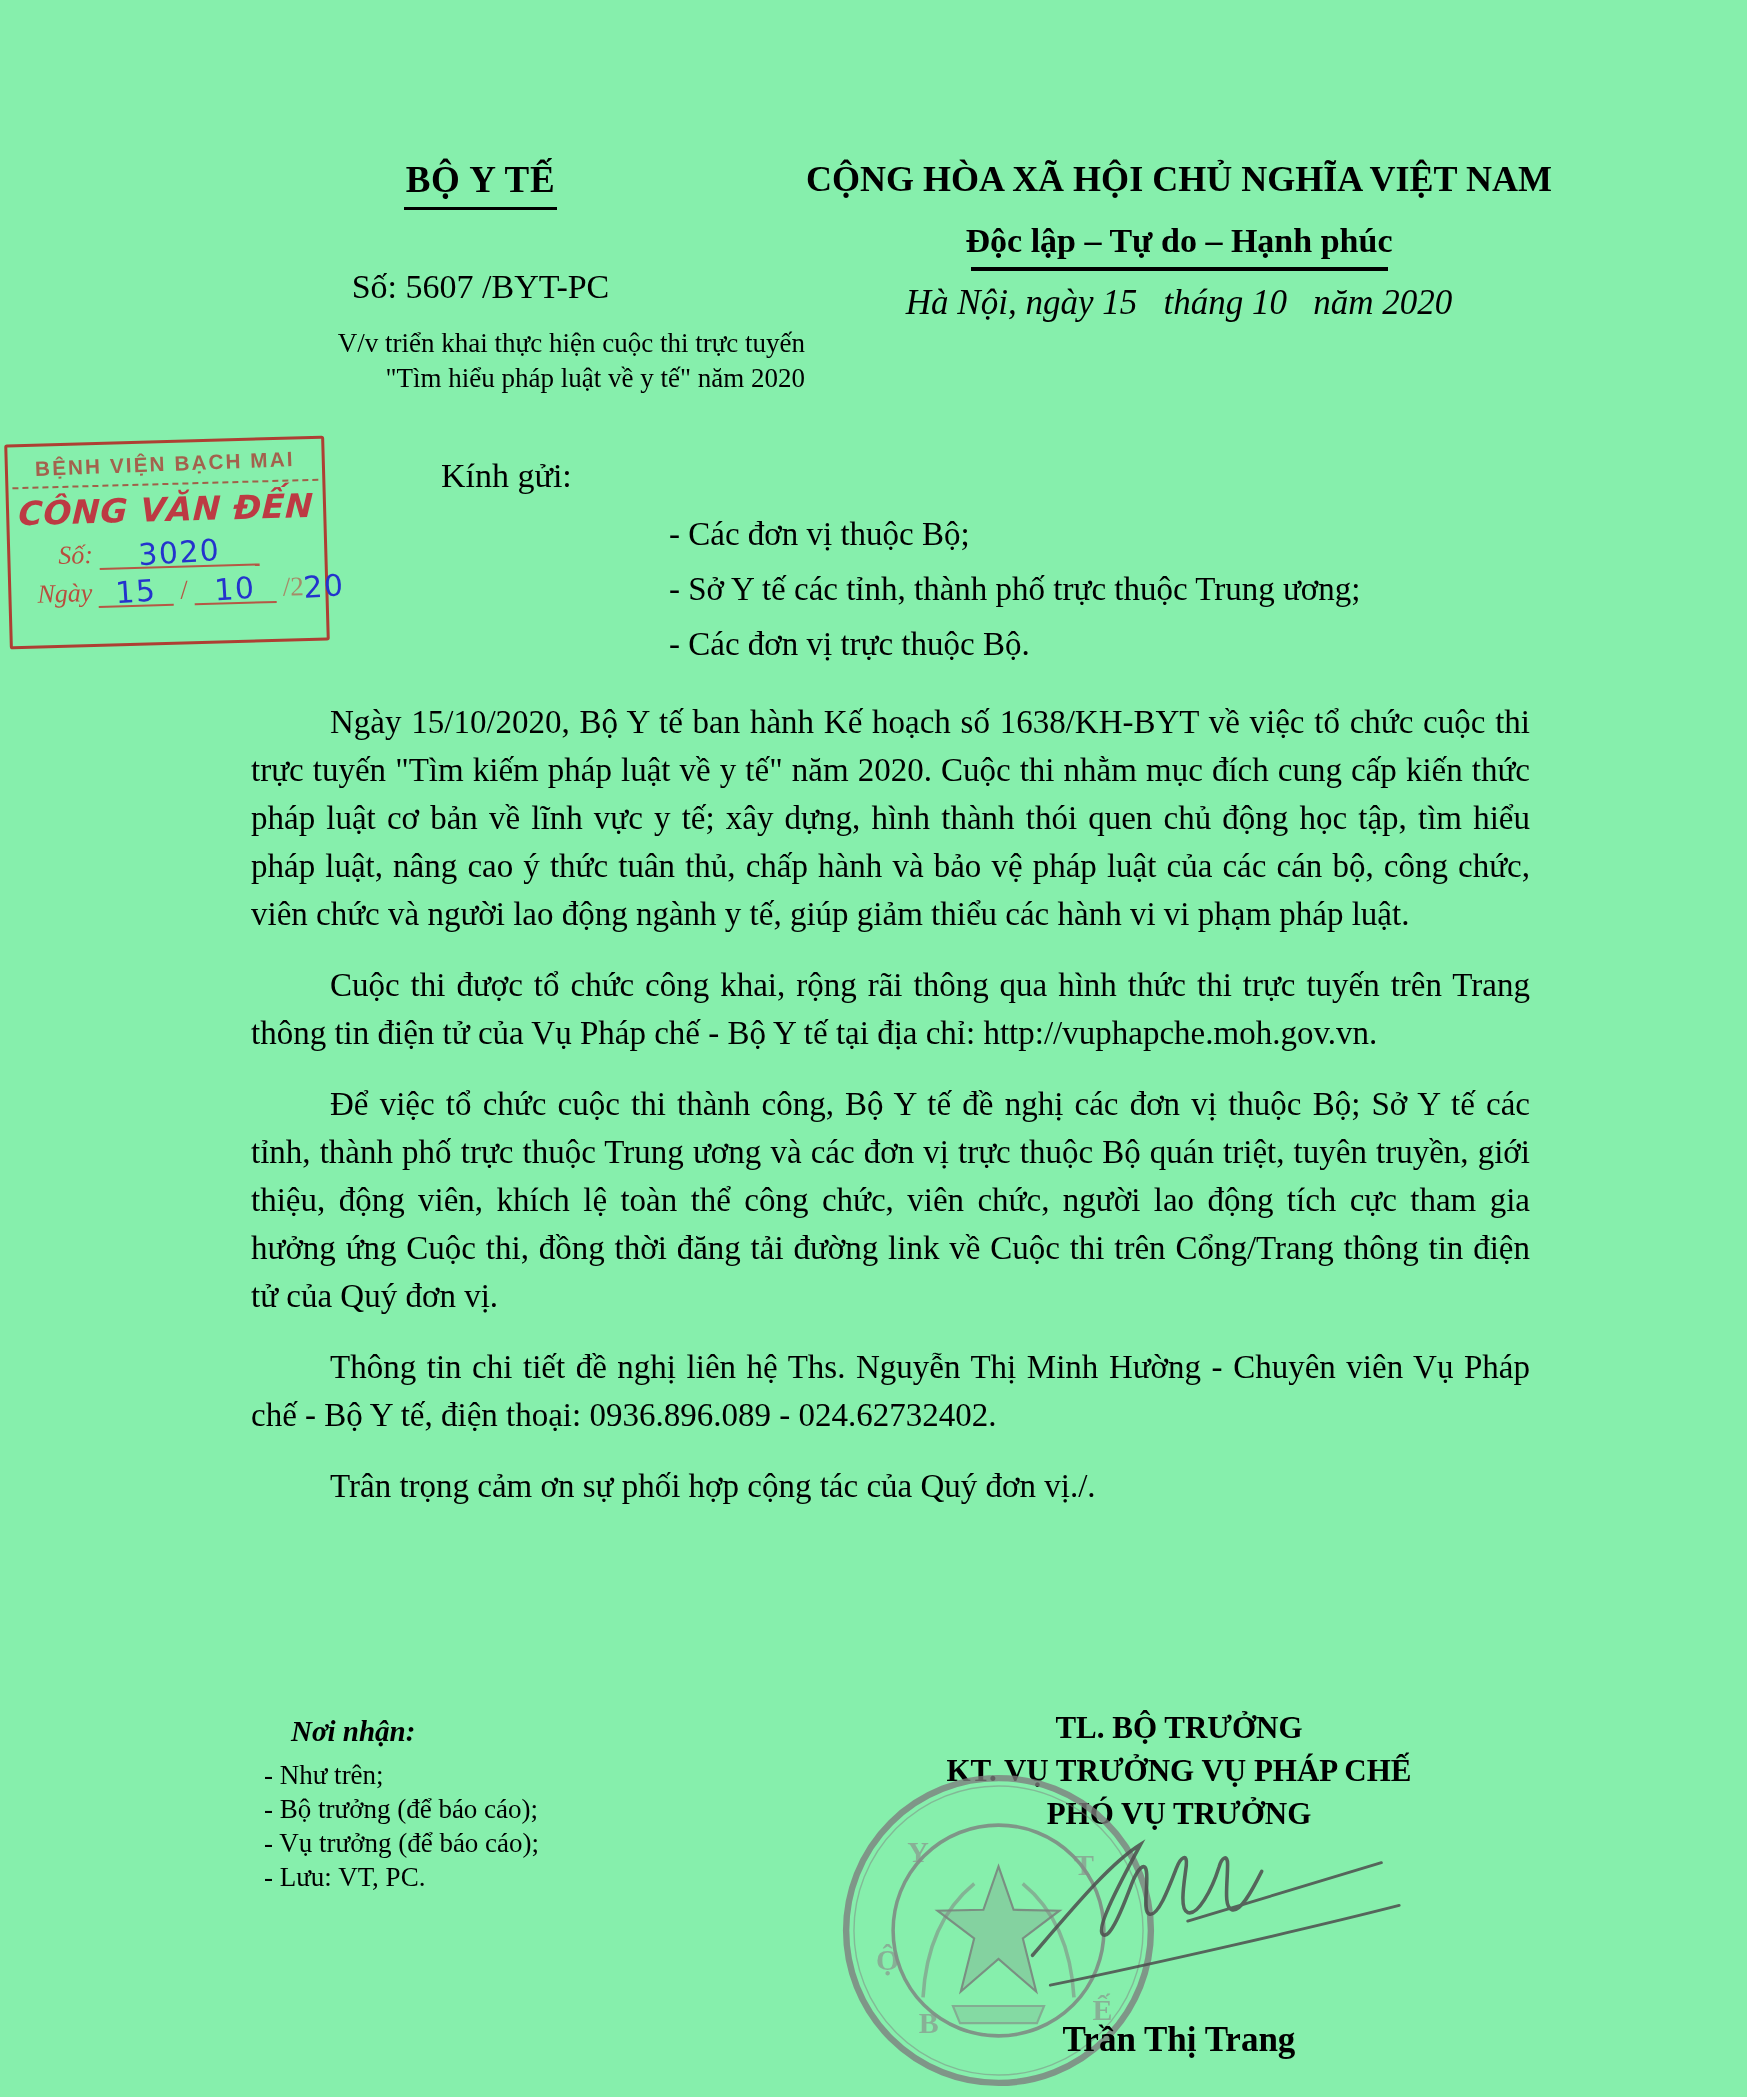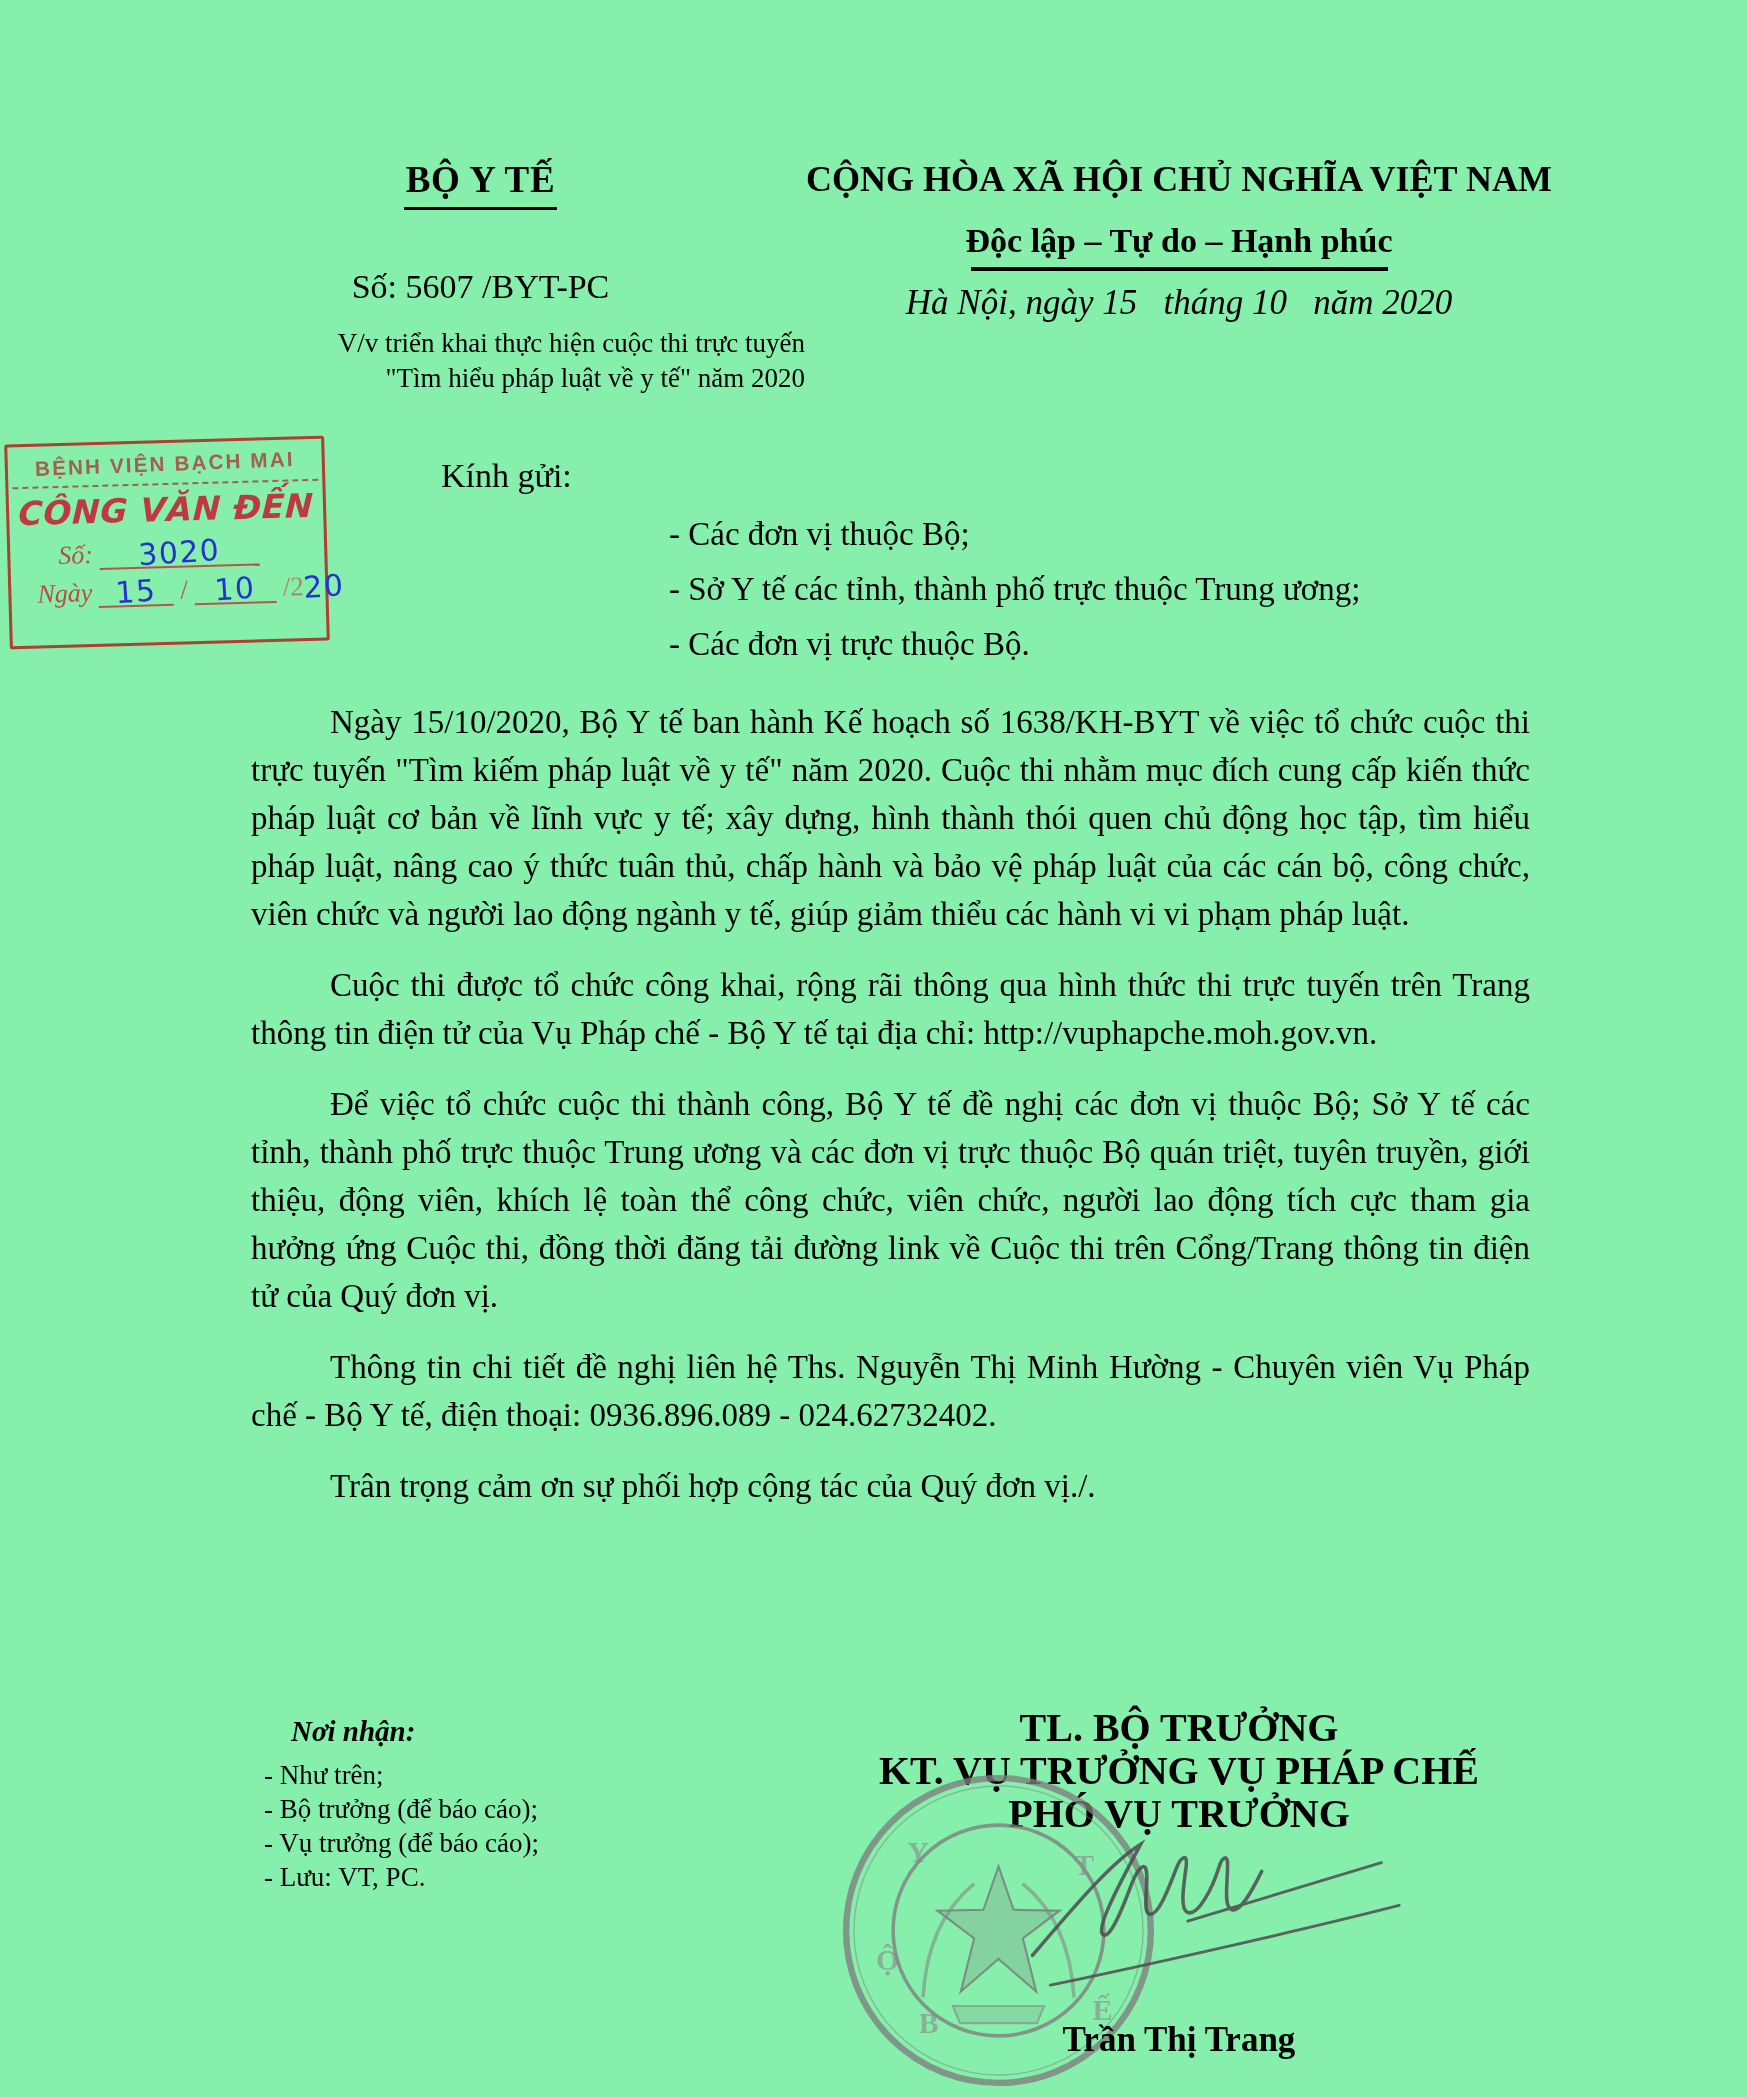--- a/index.html
+++ b/index.html
@@ -81,21 +81,21 @@
     font-size:33px; line-height:48px;
     text-align:justify; text-indent:79px;
   }
 
   
   .footer-left { left:264px; top:1715px; }
   .noi-nhan-label { font-size:29px; font-weight:bold; font-style:italic; margin-bottom:10px;margin-left:27px; }
   .noi-nhan-item { font-size:27px; line-height:34px; }
 
   .footer-right { left:869px; top:1706px; width:620px; text-align:center; }
-  .signer-title { font-size:40px; font-weight:bold; line-height:43px; }
+  .signer-title { font-size:31px; font-weight:bold; line-height:43px; }
   .signer-name { left:869px; top:2020px; width:620px; text-align:center;
                  font-size:35px; font-weight:bold; }
 
   .seal-svg { left:839px; top:1771px; }
   .signature-svg { left:1011px; top:1820px; }
 </style>
 </head>
 <body>
 
 <div id="page">

